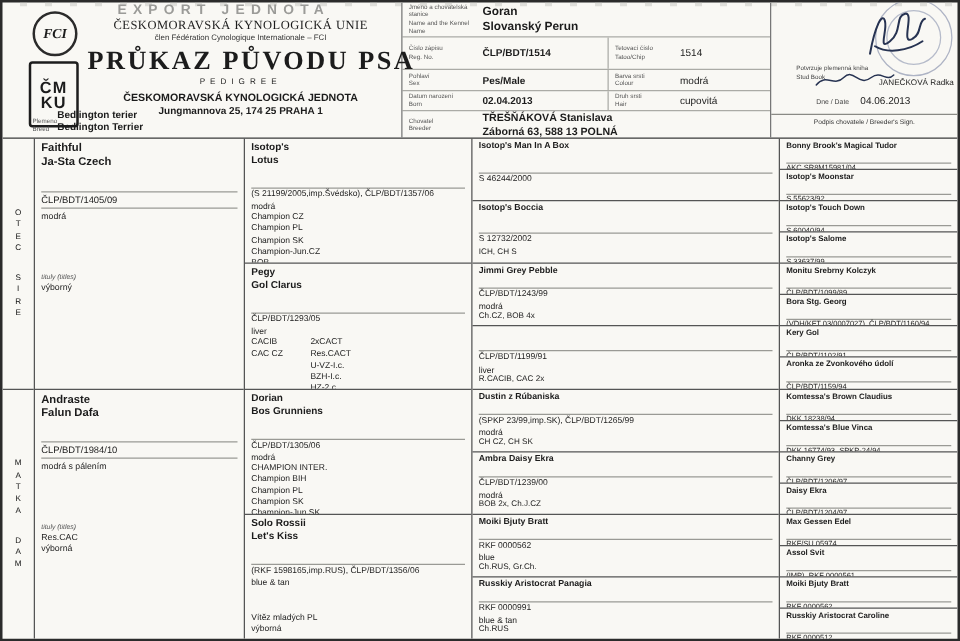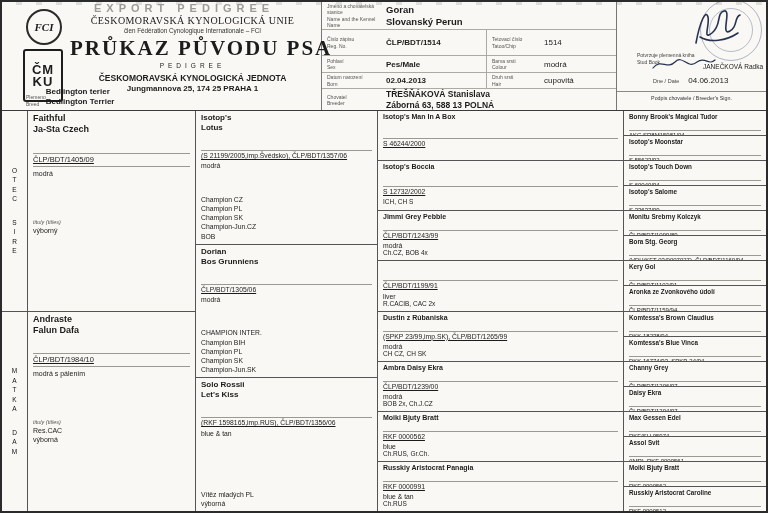--- a/index.html
+++ b/index.html
@@ -73,40 +73,40 @@
   .col1 { width:168px; } .col2 { width:182px; } .col3 { width:246px; }
   .col4 { flex:1; border-right:none; }
   .cell { flex:1 1 0; min-height:0; display:flex; flex-direction:column; padding:2px 5px; border-bottom:1px solid #555; overflow:hidden; }
   .col .cell:last-child { border-bottom:none; }
 
   .nm { font-weight:bold; white-space:pre-line; border-bottom:1px solid #9a9a95; padding-bottom:17px; }
   .col1 .nm { font-size:9px; line-height:1.25; }
   .col2 .nm { font-size:8px; line-height:1.25; }
   .col3 .nm { font-size:7px; line-height:1.2; min-height:9px; }
   .col4 .nm { font-size:6.3px; line-height:1.15; min-height:8px; }
-  .rg { font-size:6.8px; padding-top:1px; line-height:1.2;text-decoration:underline; }
+  .rg { font-size:6.8px; padding-top:1px; line-height:1.2; }
   .col1 .rg { font-size:7.5px; border-bottom:1px solid #9a9a95; padding-bottom:2px; }
   .col4 .rg { font-size:6px; }
   .clr { font-size:6.8px; margin-top:2px; }
   .col1 .clr { font-size:7px; margin-top:3px; }
   .tlbl { font-size:5.5px; font-style:italic; color:#555; margin-top:42px; }
   .ttl { white-space:pre-line; font-size:6.8px; line-height:1.35; }
   .col1 .ttl { font-size:7px; margin-top:1px; }
   .col3 .ttl { margin-top:auto; font-size:6.5px; padding-bottom:1px; }
   .ttl-row { margin-top:auto; display:flex; gap:22px; padding-bottom:1px; }
   .ttl-row .ttl { margin-top:0; }
 </style>
 </head>
 <body>
 
 <div class="page">
   <div class="perf"></div>
 
   <div class="header">
-    <div class="export-stamp">EXPORT PEDIGREE</div>
+    <div class="export-stamp">EXPORT JEDNOTA</div>
 
     <div class="h-left">
       <div class="fci-logo">FCI</div>
       <div class="cmku-logo">ČM
 KU</div>
       <div class="org">
         <div class="org-union">ČESKOMORAVSKÁ KYNOLOGICKÁ UNIE</div>
         <div class="org-member">člen Fédération Cynologique Internationale – FCI</div>
         <div class="org-title">PRŮKAZ PŮVODU PSA</div>
         <div class="org-sub">PEDIGREE</div>
@@ -240,20 +240,35 @@
         <div class="ttl-row">
             <span class="ttl">Champion CZ
 Champion PL
 Champion SK
 Champion-Jun.CZ
 BOB</span>
             <span class="ttl"></span>
           </div>
       </div>
       <div class="cell">
+        <div class="nm">Pegy
+Gol Clarus</div>
+        <div class="rg">ČLP/BDT/1293/05</div>
+        <div class="clr">liver</div>
+        <div class="ttl-row">
+            <span class="ttl">CACIB
+CAC CZ</span>
+            <span class="ttl">2xCACT
+Res.CACT
+U-VZ-I.c.
+BZH-I.c.
+HZ-2.c.</span>
+          </div>
+      </div>
+      <div class="cell">
         <div class="nm">Dorian
 Bos Grunniens</div>
         <div class="rg">ČLP/BDT/1305/06</div>
         <div class="clr">modrá</div>
         <div class="ttl-row">
             <span class="ttl">CHAMPION INTER.
 Champion BIH
 Champion PL
 Champion SK
 Champion-Jun.SK</span>

